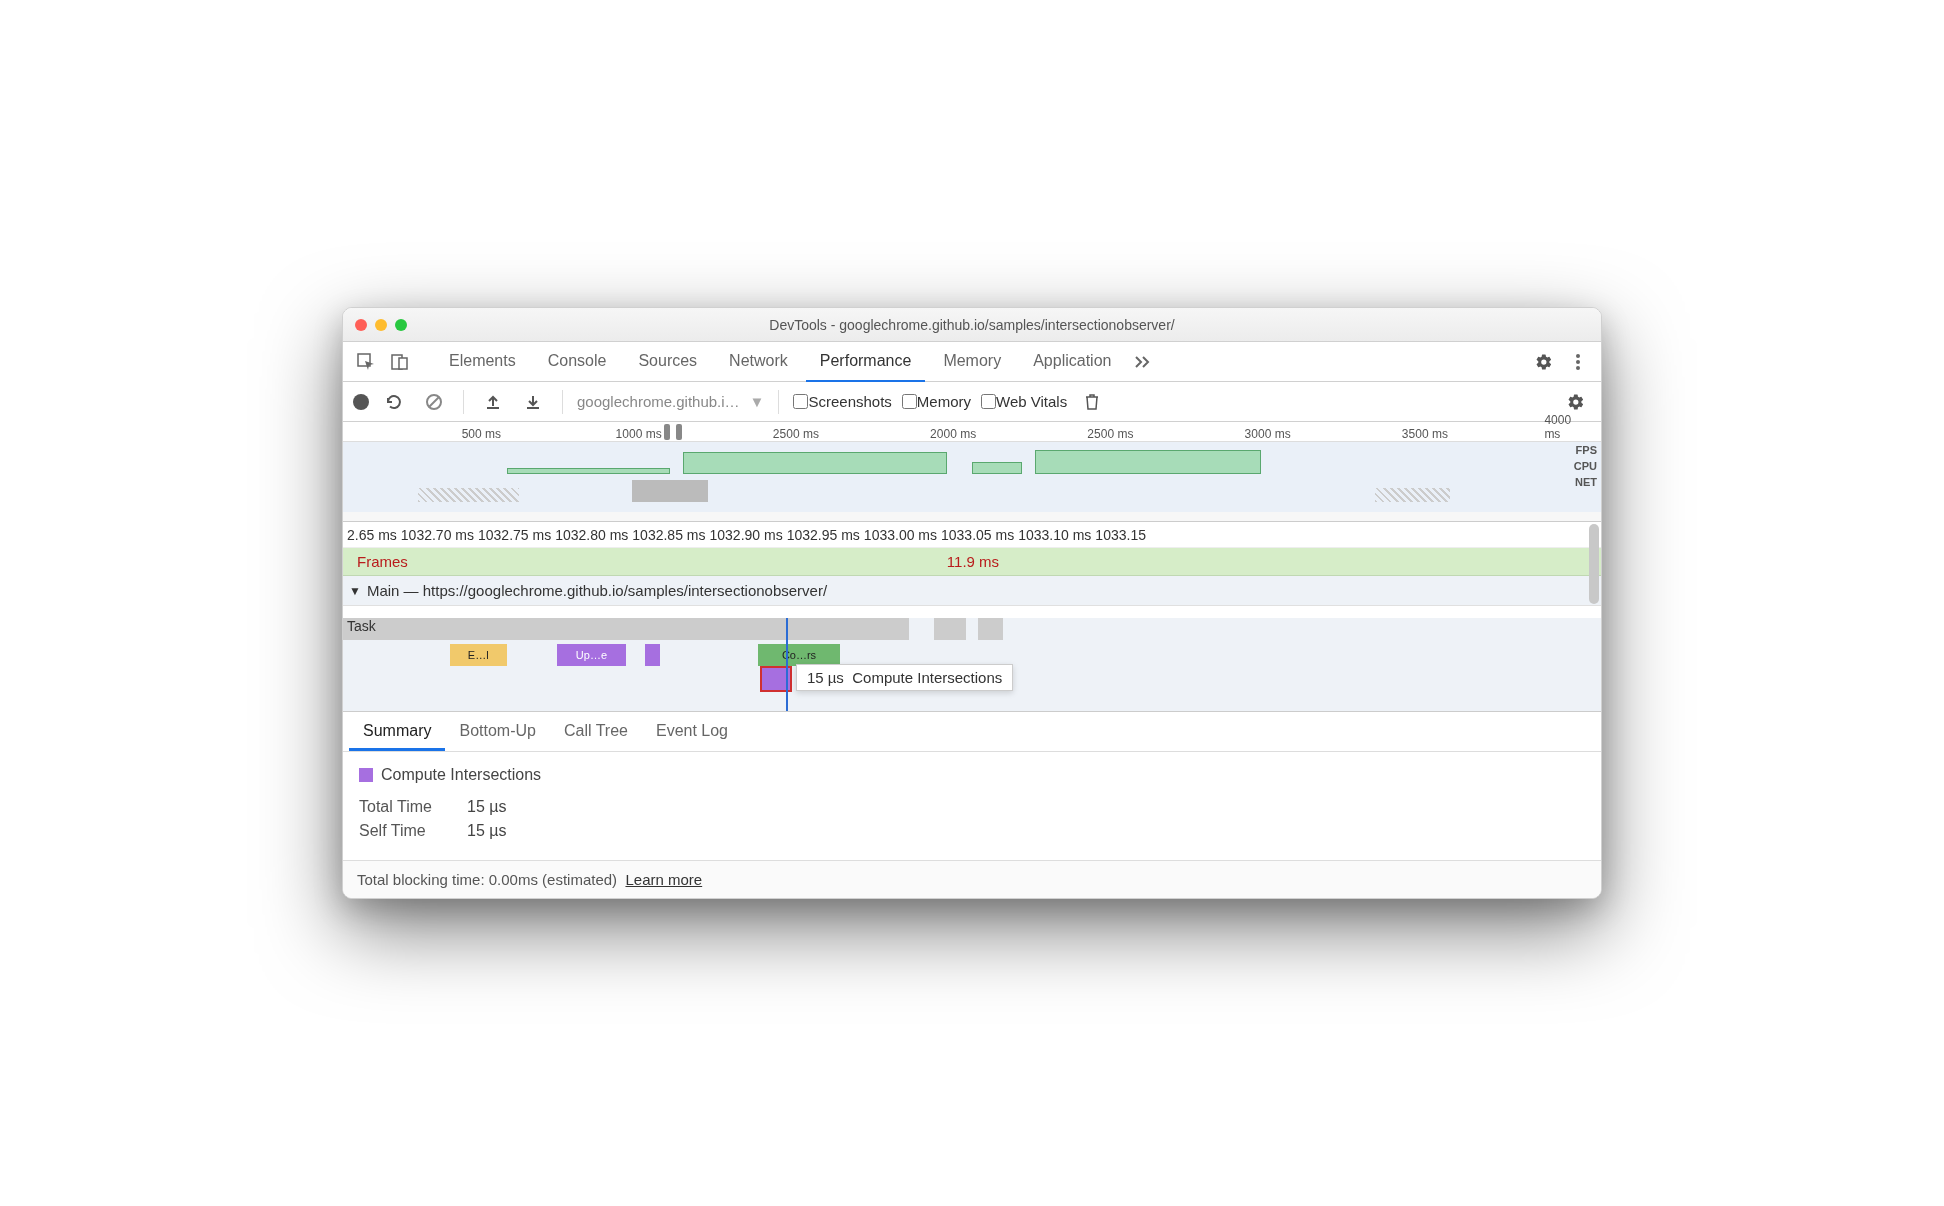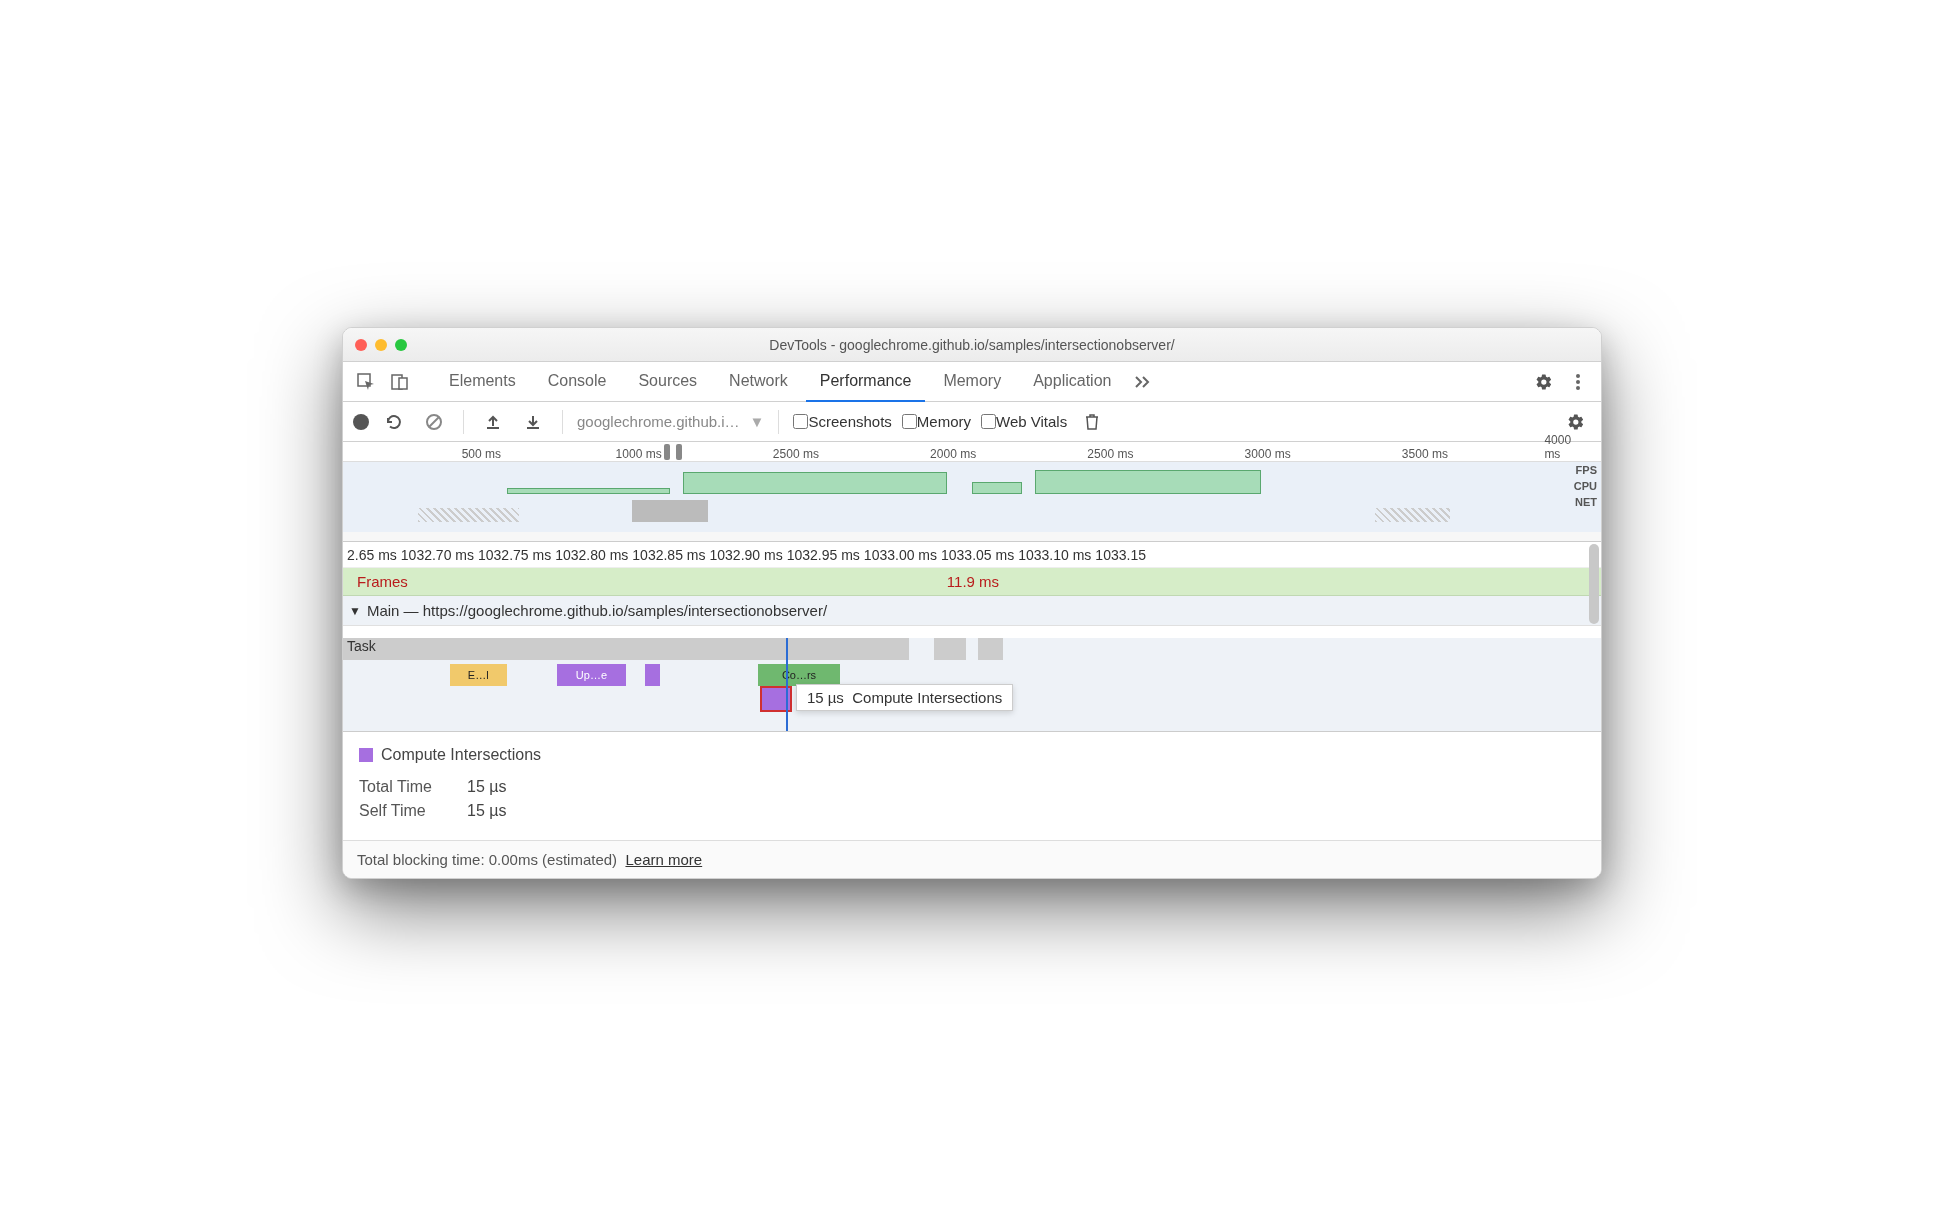--- a/index.html
+++ b/index.html
@@ -282,20 +282,26 @@
       <div class="vline" style="left:35.2%"></div>
 
       <div class="tooltip" style="top:46px; left:36%">
         <span>15 µs</span>&nbsp;
         <span>Compute Intersections</span>
       </div>
     </div>
     <div class="right-scroll" style="top:2px"></div>
   </div>
 
+  <div class="bottom-tabs">
+    <div class="bt active">Summary</div>
+    <div class="bt">Bottom-Up</div>
+    <div class="bt">Call Tree</div>
+    <div class="bt">Event Log</div>
+  </div>
 
   <div class="summary">
     <div class="hdr">
       <div class="swatch"></div>
       <span>Compute Intersections</span>
     </div>
     <div class="summary-row">
       <span class="k">Total Time</span>
       <span>15 µs</span>
     </div>

